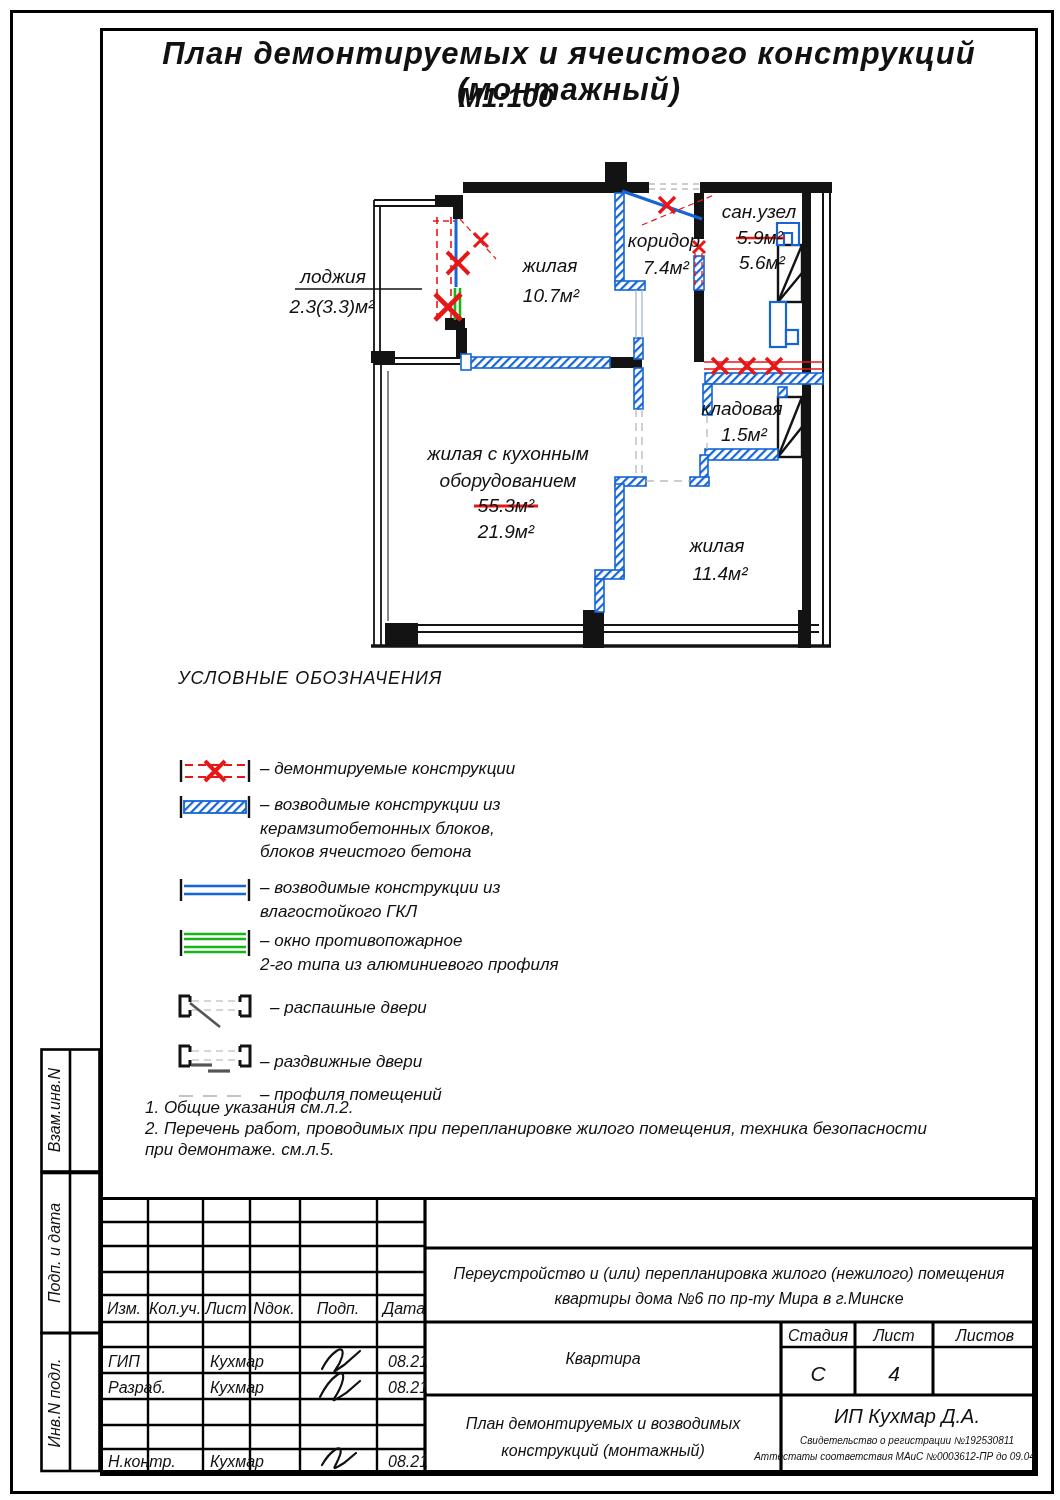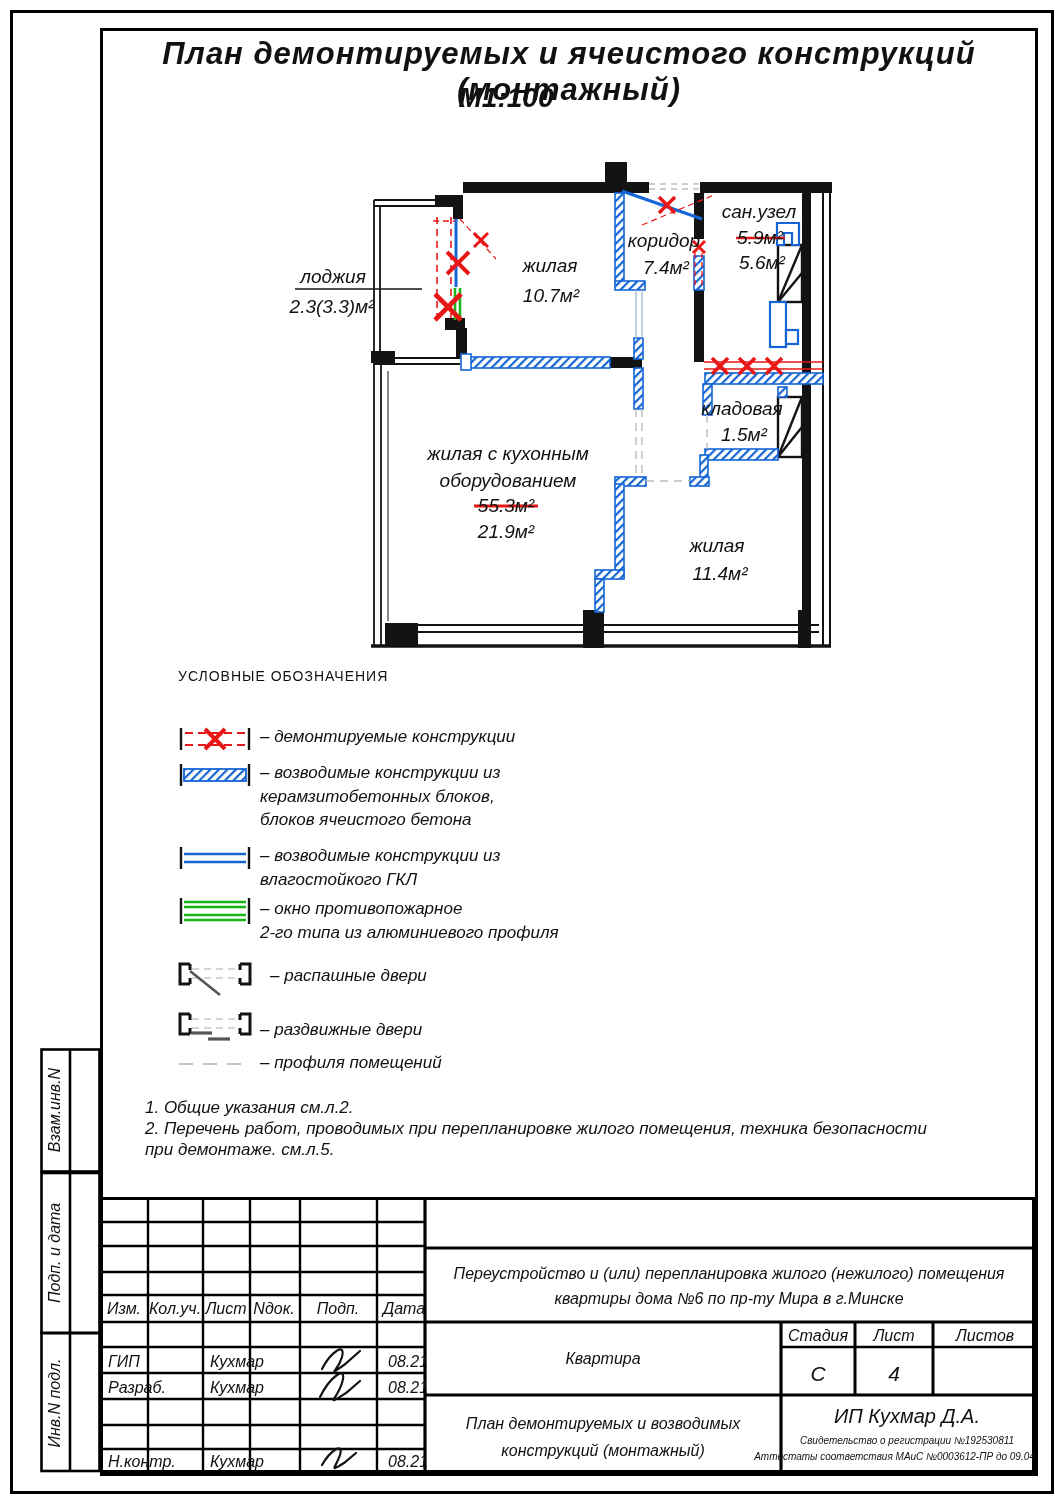--- a/index.html
+++ b/index.html
@@ -4,22 +4,22 @@
 <style>
   html,body{margin:0;padding:0;background:#fff;}
   #sheet{position:relative;width:1060px;height:1500px;background:#fff;overflow:hidden;
          font-family:"Liberation Sans",sans-serif;color:#111;}
   .abs{position:absolute;}
   .outer-border{left:10px;top:10px;width:1038px;height:1478px;border:3px solid #000;}
   .frame{left:100px;top:28px;width:932px;height:1442px;border:3px solid #000;}
   .title1{left:100px;top:36px;width:938px;text-align:center;font-size:31px;font-style:italic;
           font-weight:bold;letter-spacing:1px;}
   .title2{left:100px;top:82px;width:812px;text-align:center;font-size:28px;font-style:italic;font-weight:bold;}
-  .legend-title{left:178px;top:668px;font-size:14px;letter-spacing:1px;}
-  .lrow{position:absolute;display:flex;align-items:flex-start;}
+  .legend-title{left:178px;top:668px;font-size:18px;font-style:italic;letter-spacing:1px;}
+  .lrow{position:absolute;display:flex;align-items:flex-start;margin-top:32px;}
   .lsym{width:84px;flex:0 0 84px;}
   .ltxt{font-size:17px;font-style:italic;white-space:pre-line;line-height:23.5px;padding-top:1px;}
   .notes{left:145px;top:1097px;width:840px;font-size:17px;font-style:italic;line-height:21px;white-space:pre-line;}
   svg text{font-family:"Liberation Sans",sans-serif;font-style:italic;fill:#111;}
   .plantext{font-size:19px;}
   .tb-h{font-size:16px;}
   .tb-s{font-size:10px;}
 </style>
 </head>
 <body>

